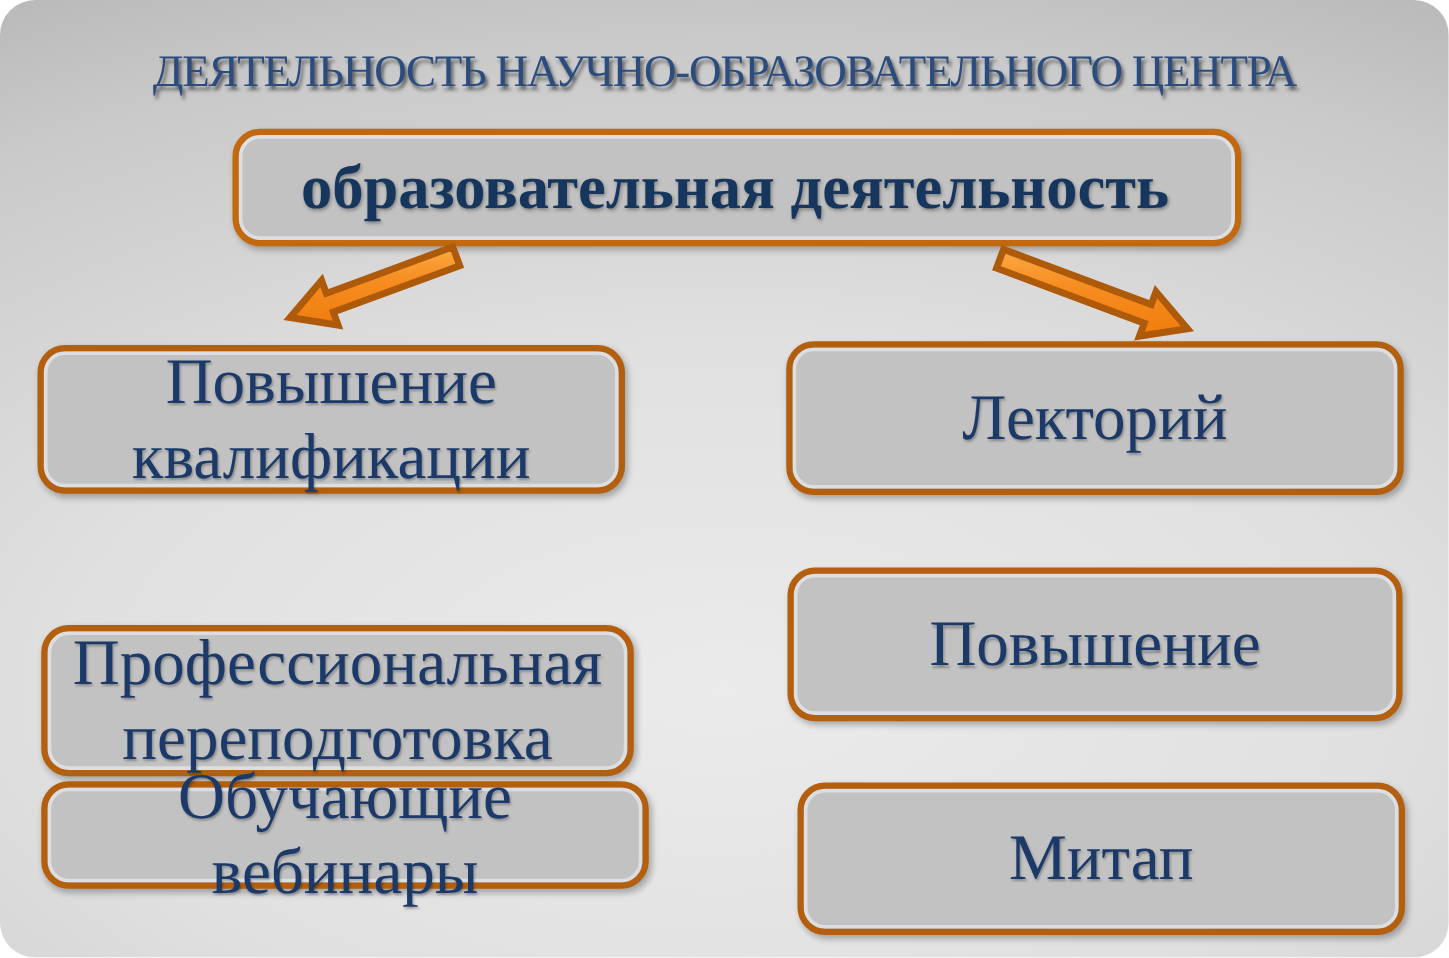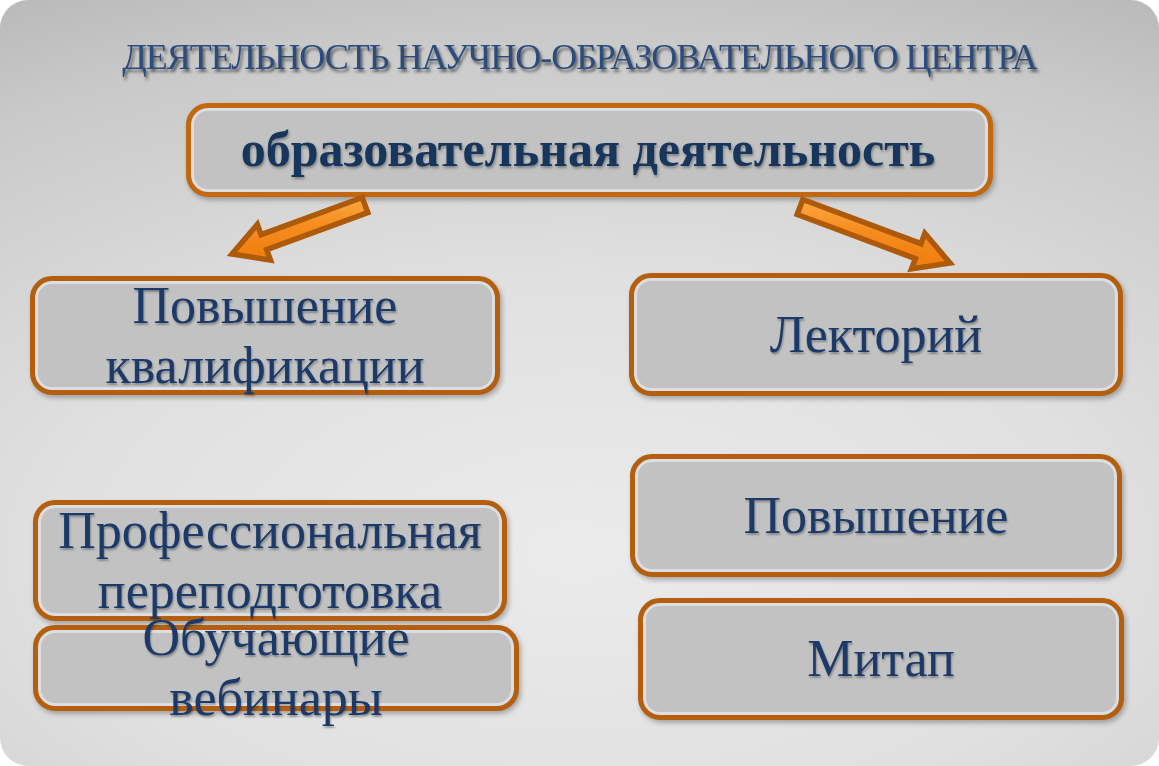--- a/index.html
+++ b/index.html
@@ -38,21 +38,21 @@
     font-size:50px;font-weight:700;color:#17365d;
     border-color:#c2690f;
     text-shadow:1px 2px 3px rgba(0,0,0,0.35);
     padding-left:11px;
   }
   .node-l1{left:30px; top:276px;width:470px;height:119px;}
   .node-l2{left:33px; top:456px;width:474px;height:121px;margin-top:44px;}
   .node-l3{left:33px; top:625px;width:486px;height:86px;}
   .node-r1{left:629px;top:273px;width:494px;height:123px;}
   .node-r2{left:630px;top:454px;width:492px;height:123px;}
-  .node-r3{left:638px;top:598px;width:486px;height:122px;}
+  .node-r3{left:638px;top:626px;width:486px;height:122px;}
   .arrows{position:absolute;left:0;top:0;width:1159px;height:766px;pointer-events:none;}
 </style>
 </head>
 <body>
 
 <div class="slide">
 
   <div class="slide-title">ДЕЯТЕЛЬНОСТЬ НАУЧНО-ОБРАЗОВАТЕЛЬНОГО ЦЕНТРА</div>
 
   <div class="node node-root">

